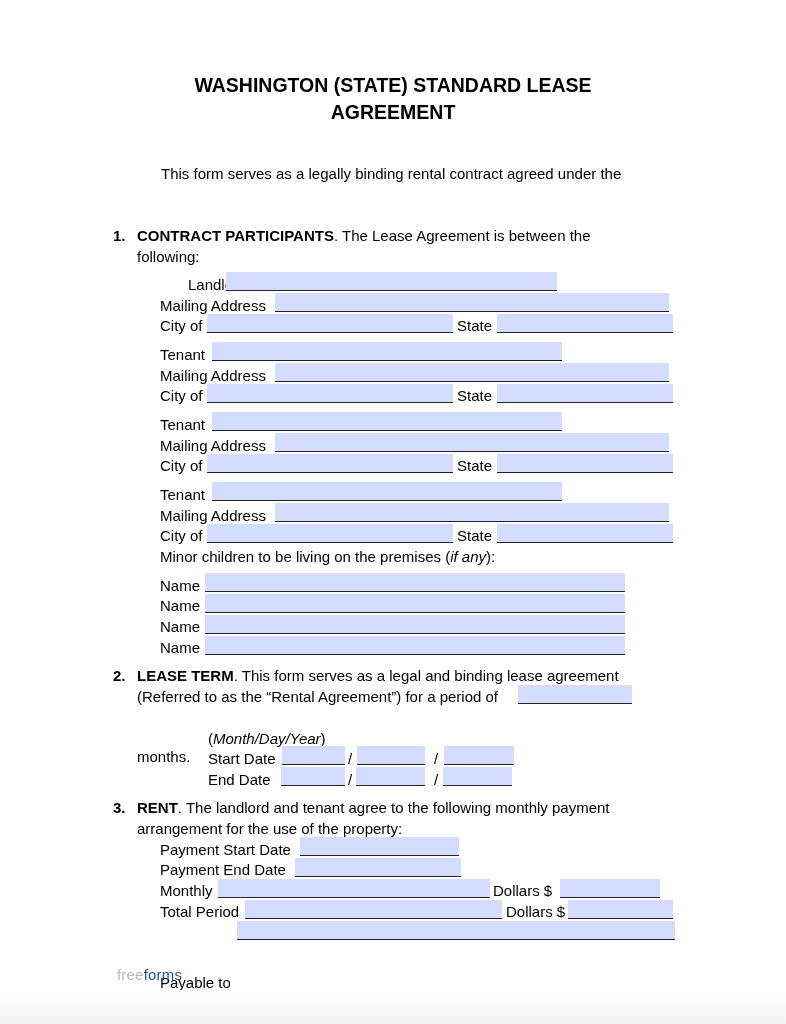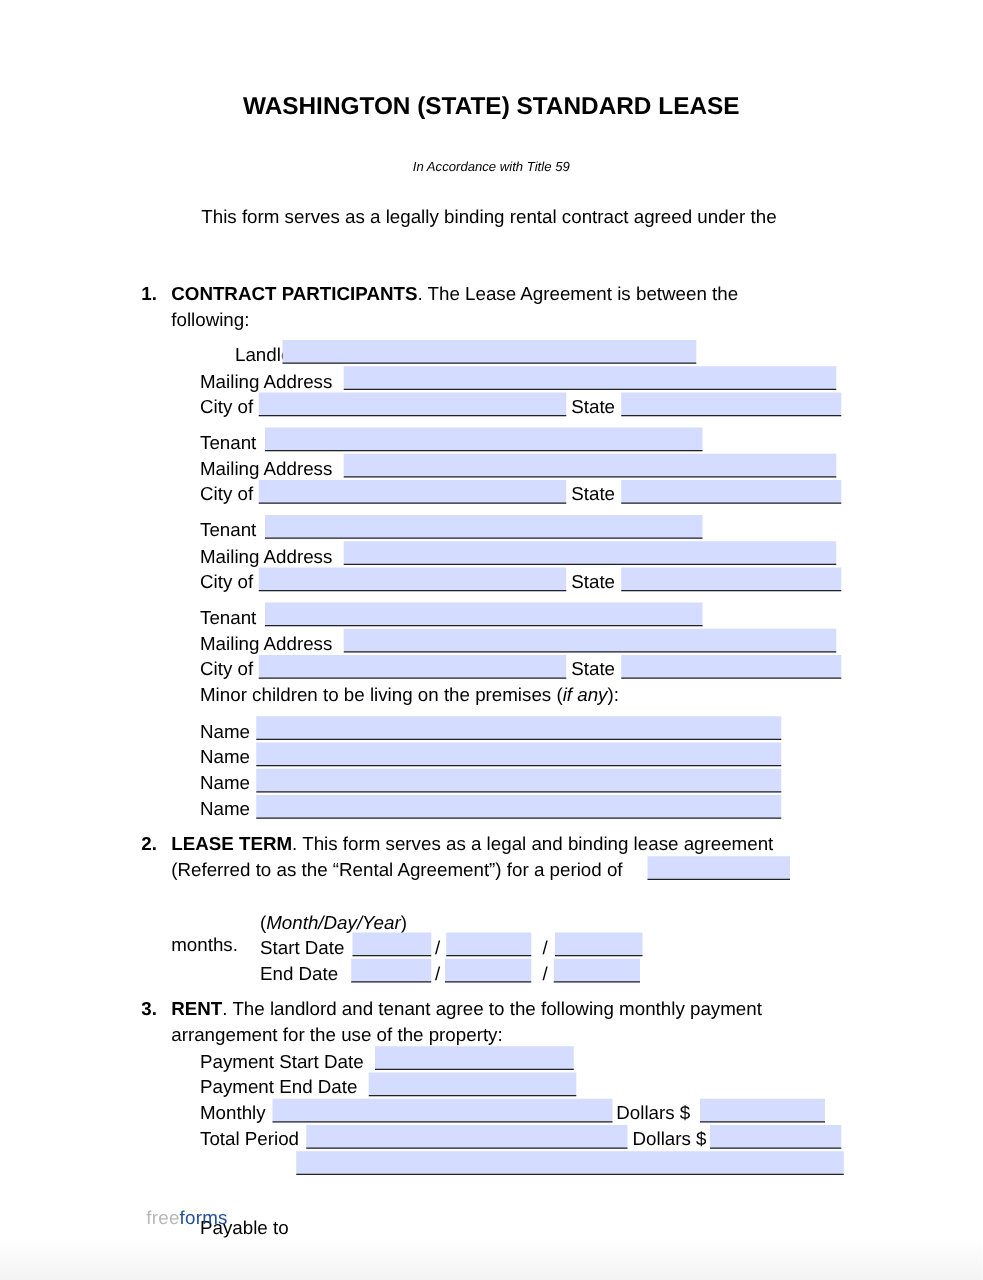--- a/index.html
+++ b/index.html
@@ -61,21 +61,21 @@
     }
     .logo .free { color: #b8b8b8; }
     .logo .forms { color: #1f4e9a; }
   </style>
 </head>
 <body>
 
 <div class="page">
 
   <div class="title" style="top:74px;">WASHINGTON (STATE) STANDARD LEASE</div>
-  <div class="subtitle" style="top:128px;">In Accordance with Title 59</div>
+  <div class="title" style="top:101px;">AGREEMENT</div>
 
   <div class="abs txt" style="left:161px; top:165px;">This form serves as a legally binding rental contract agreed under the</div>
 
   <div class="abs txt b" style="left:113px; top:227px;">1.</div>
   <div class="abs txt" style="left:137px; top:227px;"><span class="b">CONTRACT PARTICIPANTS</span><span>. The Lease Agreement is between the</span></div>
   <div class="abs txt" style="left:137px; top:248px;">following:</div>
 
   <div class="lbl" style="left:160px; top:276px;margin-left:28px;">Landlord</div>
   <div class="field" style="left:226px; top:272px; width:331px;"></div>
   <div class="lbl" style="left:160px; top:297px;">Mailing Address</div>

